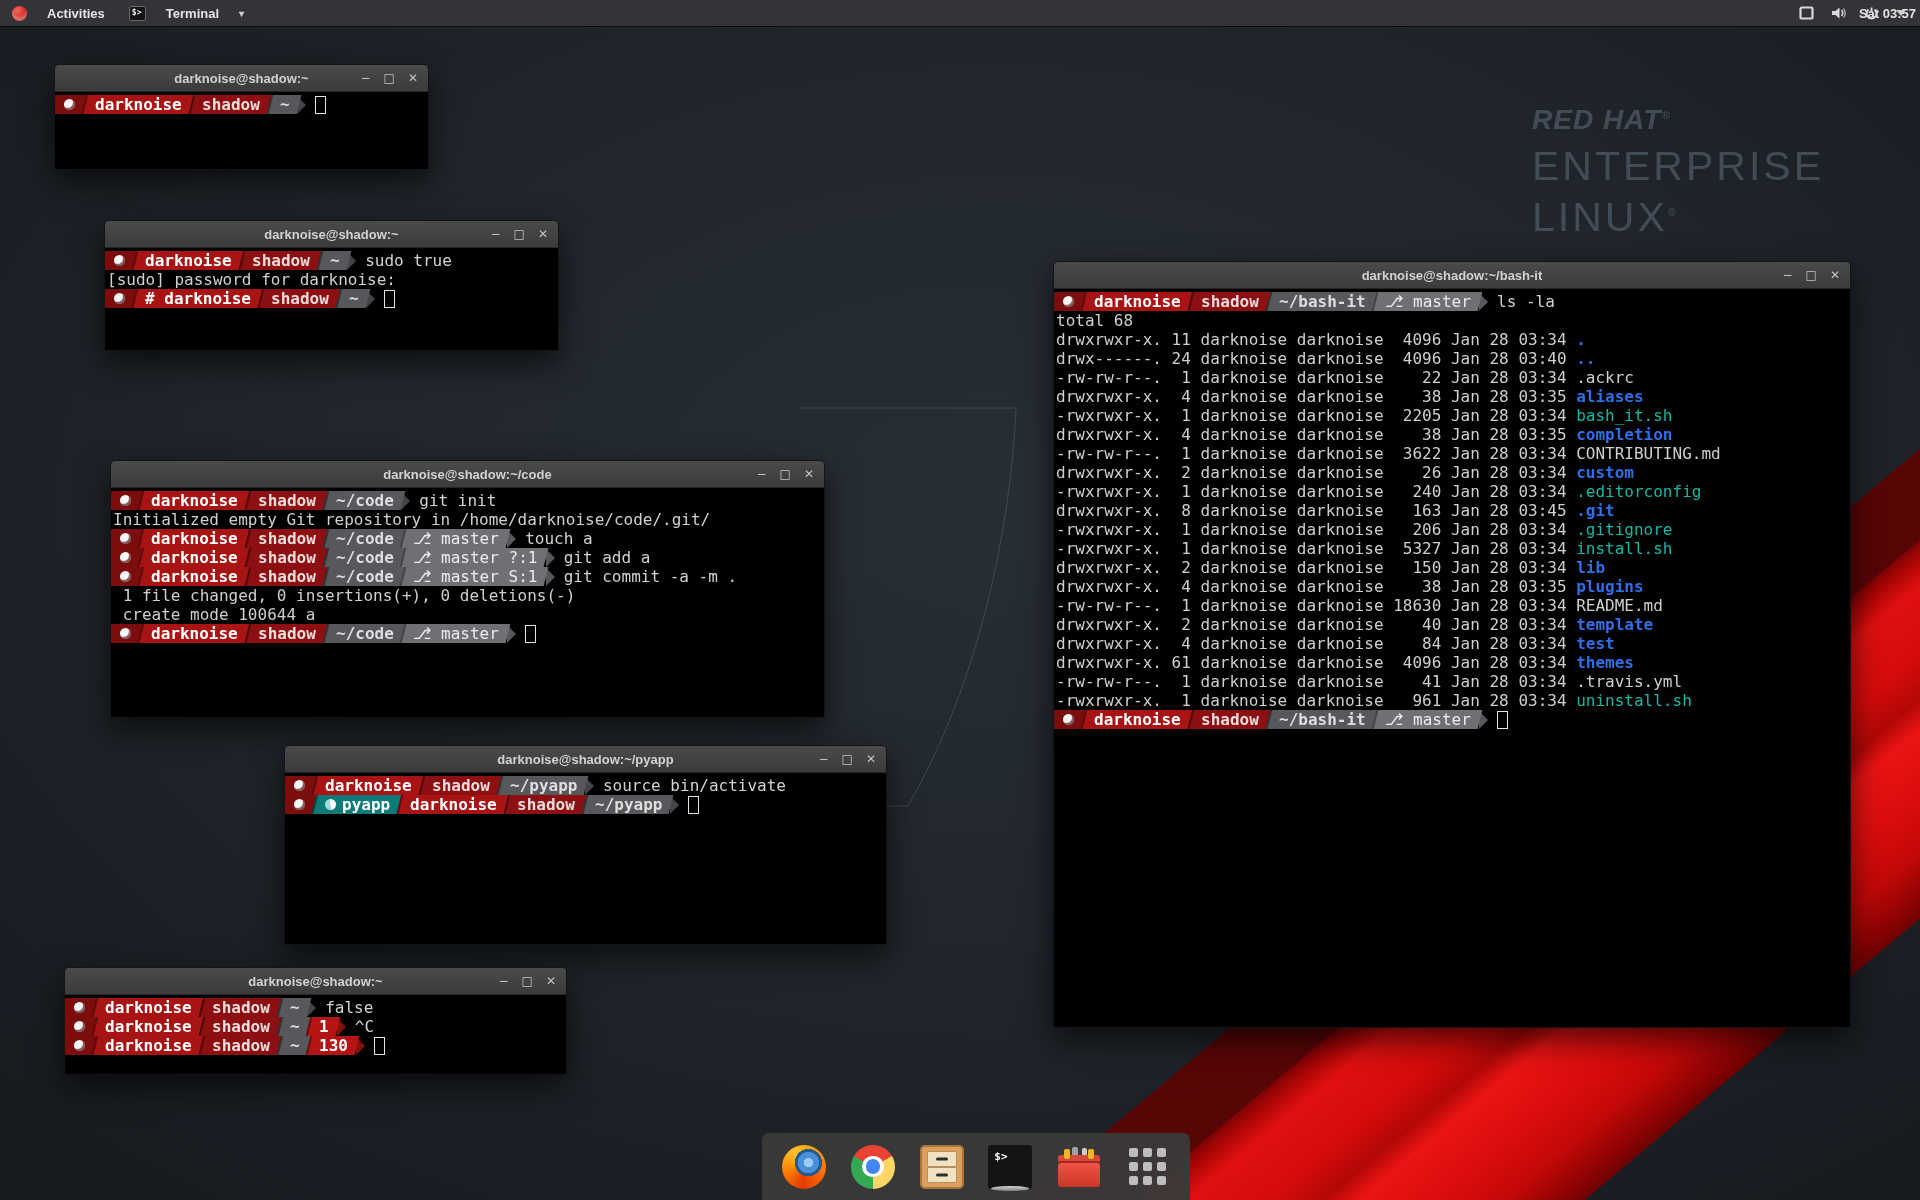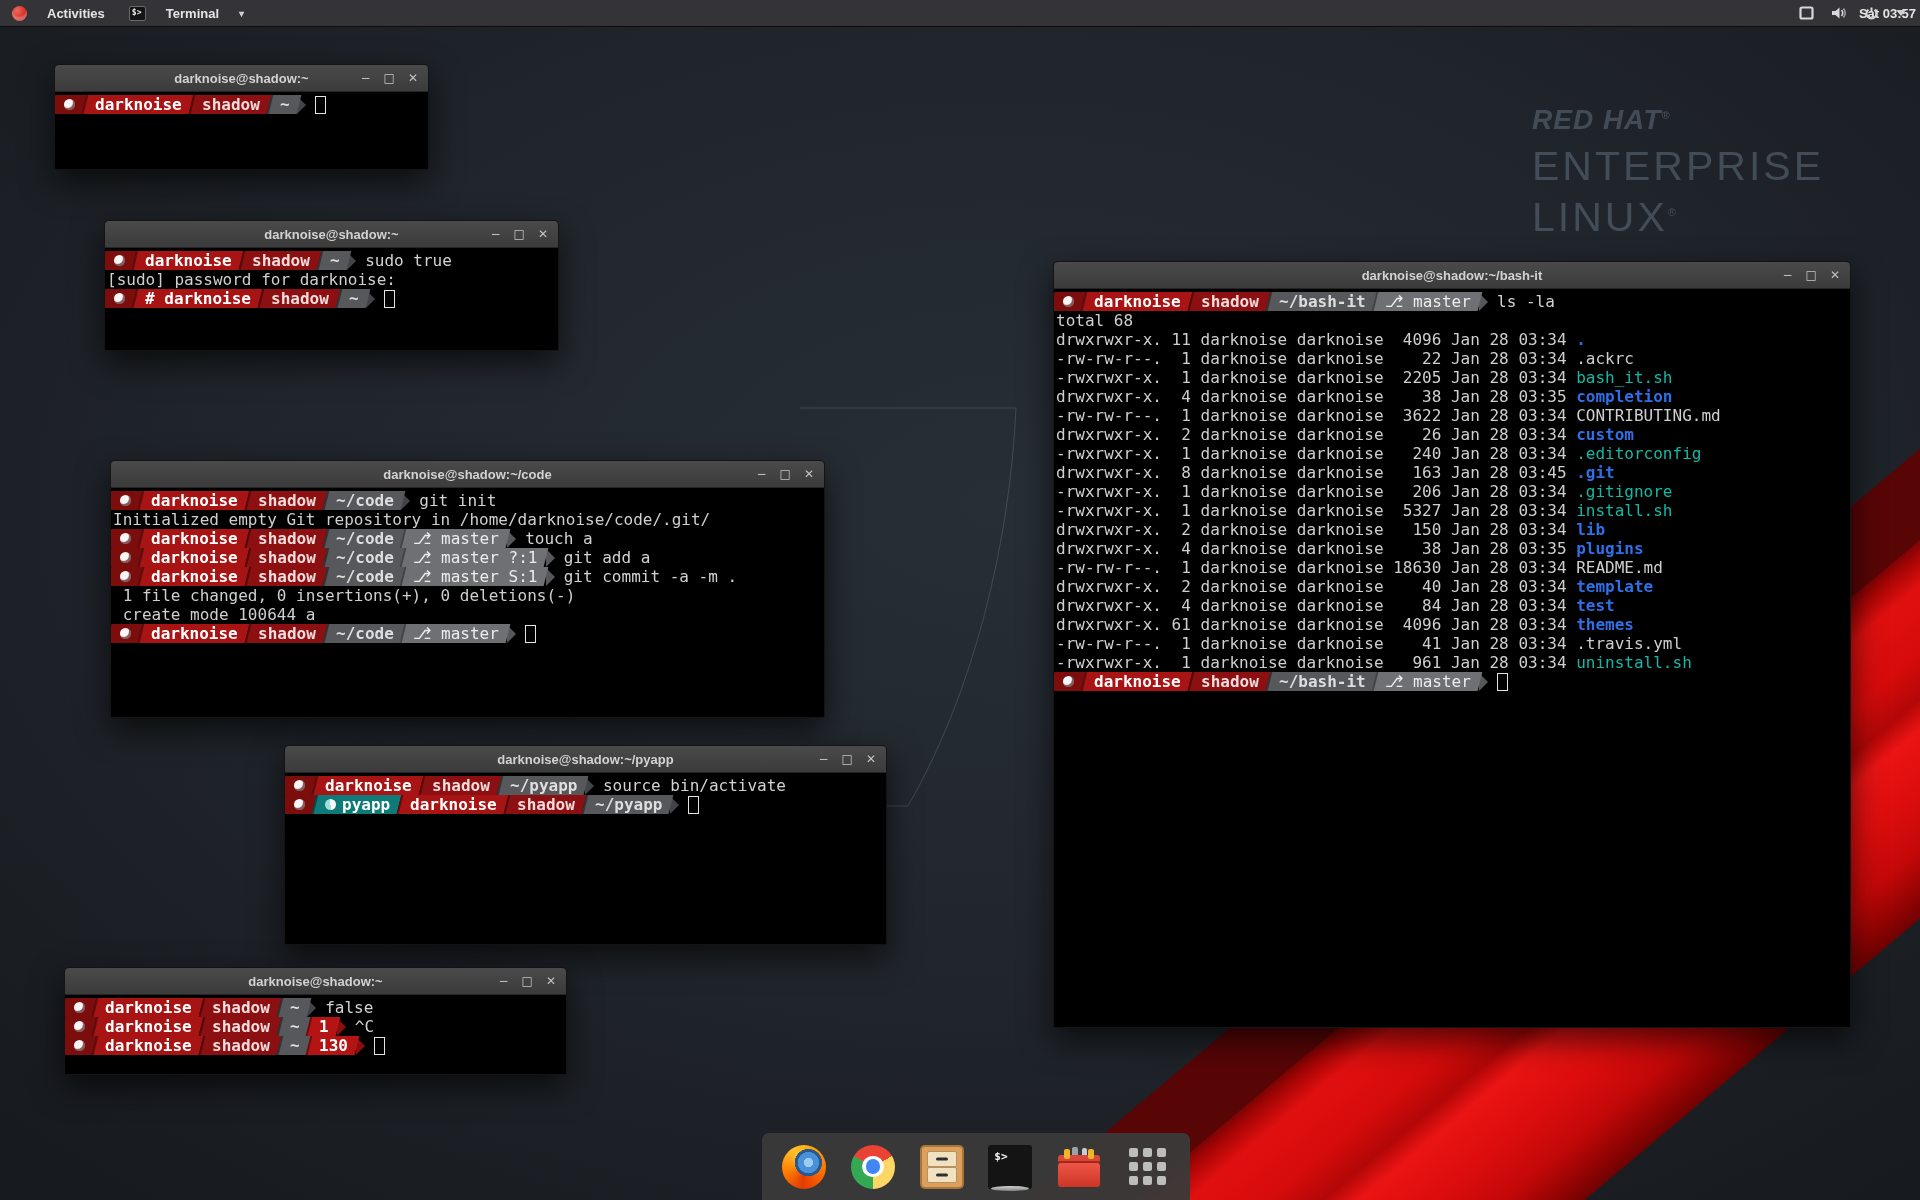--- a/index.html
+++ b/index.html
@@ -213,21 +213,23 @@
           <span class="wbtns">
             <span class="wbtn">−</span>
             <span class="wbtn">□</span>
             <span class="wbtn">✕</span>
           </span>
         </div>
         <div class="term-body">
           <div class="tline tline-prompt"><span class="seg seg-hat first"><i><span class="hat-ico"></span></i></span><span class="seg seg-user"><i>darknoise</i></span><span class="seg seg-host"><i>shadow</i></span><span class="seg seg-path"><i>~/bash-it</i></span><span class="seg seg-branch"><i>⎇ master</i></span><span class="parrow arrow-branch"></span><span class="cmd">ls -la</span></div>
           <div class="tline tline-out">total 68</div>
           <div class="tline tline-out">drwxrwxr-x. 11 darknoise darknoise  4096 Jan 28 03:34 <span class="nc-dir">.</span></div>
+          <div class="tline tline-out">drwx------. 24 darknoise darknoise  4096 Jan 28 03:40 <span class="nc-dir">..</span></div>
           <div class="tline tline-out">-rw-rw-r--.  1 darknoise darknoise    22 Jan 28 03:34 <span class="nc-plain">.ackrc</span></div>
+          <div class="tline tline-out">drwxrwxr-x.  4 darknoise darknoise    38 Jan 28 03:35 <span class="nc-dir">aliases</span></div>
           <div class="tline tline-out">-rwxrwxr-x.  1 darknoise darknoise  2205 Jan 28 03:34 <span class="nc-exec">bash_it.sh</span></div>
           <div class="tline tline-out">drwxrwxr-x.  4 darknoise darknoise    38 Jan 28 03:35 <span class="nc-dir">completion</span></div>
           <div class="tline tline-out">-rw-rw-r--.  1 darknoise darknoise  3622 Jan 28 03:34 <span class="nc-plain">CONTRIBUTING.md</span></div>
           <div class="tline tline-out">drwxrwxr-x.  2 darknoise darknoise    26 Jan 28 03:34 <span class="nc-dir">custom</span></div>
           <div class="tline tline-out">-rwxrwxr-x.  1 darknoise darknoise   240 Jan 28 03:34 <span class="nc-exec">.editorconfig</span></div>
           <div class="tline tline-out">drwxrwxr-x.  8 darknoise darknoise   163 Jan 28 03:45 <span class="nc-dir">.git</span></div>
           <div class="tline tline-out">-rwxrwxr-x.  1 darknoise darknoise   206 Jan 28 03:34 <span class="nc-exec">.gitignore</span></div>
           <div class="tline tline-out">-rwxrwxr-x.  1 darknoise darknoise  5327 Jan 28 03:34 <span class="nc-exec">install.sh</span></div>
           <div class="tline tline-out">drwxrwxr-x.  2 darknoise darknoise   150 Jan 28 03:34 <span class="nc-dir">lib</span></div>
           <div class="tline tline-out">drwxrwxr-x.  4 darknoise darknoise    38 Jan 28 03:35 <span class="nc-dir">plugins</span></div>

